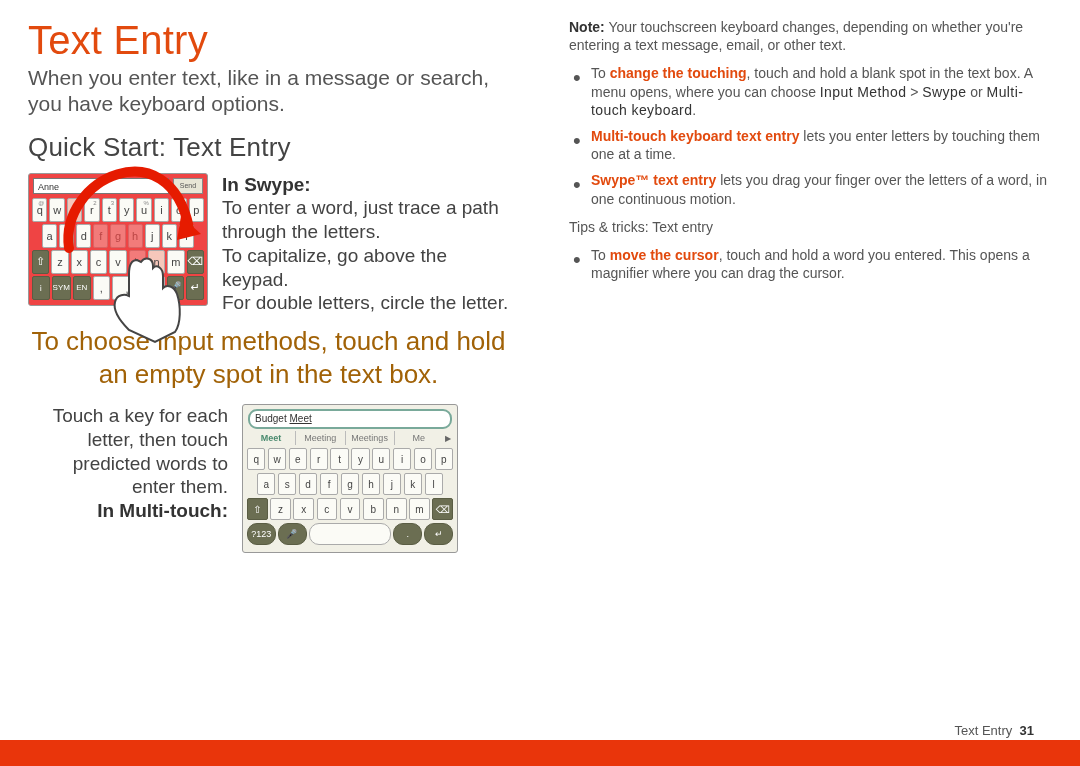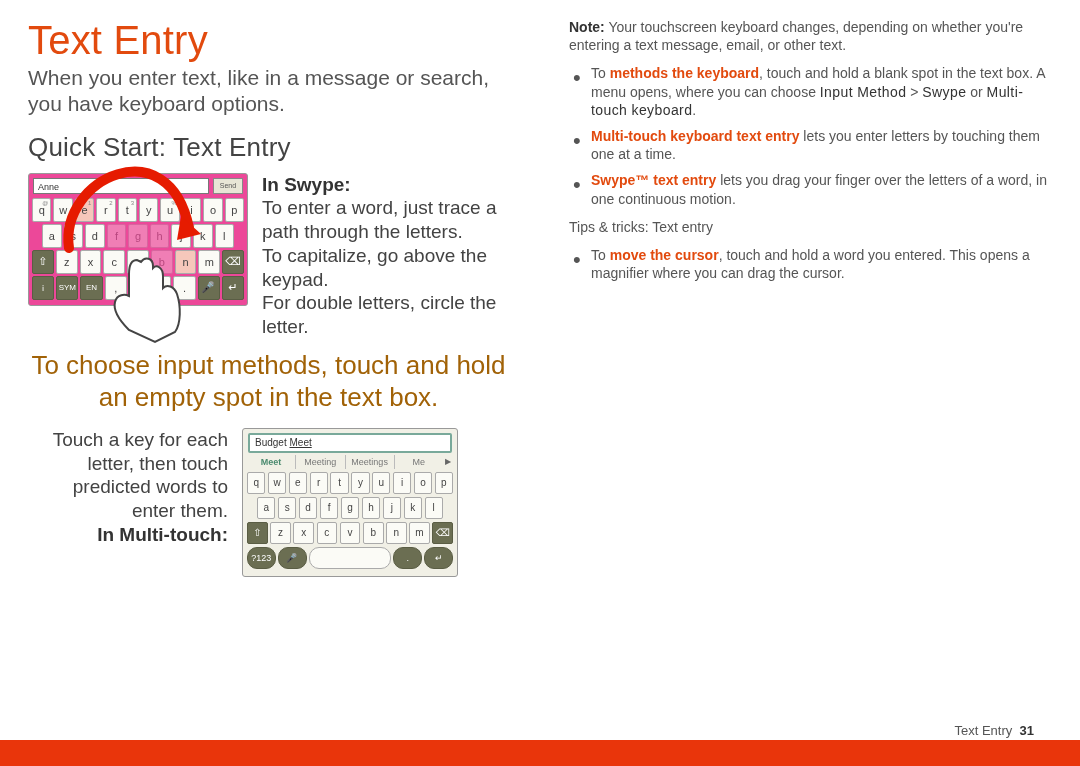--- a/index.html
+++ b/index.html
@@ -116,24 +116,24 @@
     position: absolute;
     right: 46px;
     bottom: 28px;
     font-size: 13px;
     color: #555;
   }
   .page-num .pn { font-weight: bold; color: #333; }
 
   
   .kb {
-    background: #ec4899;
+    background: #ef4444;
     border: 1px solid #999;
     border-radius: 3px;
-    width: 220px;
+    width: 180px;
     font-family: Arial, sans-serif;
     position: relative;
     overflow: visible;
   }
   .kb-top {
     display: flex;
     justify-content: space-between;
     align-items: center;
     padding: 4px 4px;
   }
@@ -198,21 +198,21 @@
   .kb2-top {
     padding: 4px 5px 2px;
   }
   .kb2-input {
     height: 20px;
     border: 2px solid #79a99a;
     background: #fff;
     font-size: 10px;
     padding: 2px 5px;
     color: #333;
-    border-radius: 2px;
+    border-radius: 9px;
   }
   .kb2-input .underline { text-decoration: underline; }
   .kb2-sugg {
     display: flex;
     align-items: center;
     padding: 0 4px 3px;
     gap: 0;
   }
   .sugg {
     flex: 1;
@@ -376,21 +376,21 @@
       </div>
     </div>
   </div>
 
   <div class="column col-right rcol">
     <p>
       <span class="note-label">Note:</span><span> Your touchscreen keyboard changes, depending on whether you're entering a text message, email, or other text.</span>
     </p>
     <ul>
       <li>
-        <span>To </span><span class="bold-o">methods the keyboard</span><span>, touch and hold a blank spot in the text box. A menu opens, where you can choose </span><span class="bold-g">Input Method</span><span> &gt; </span><span class="bold-g">Swype</span><span> or </span><span class="bold-g">Multi-touch keyboard</span><span>.</span>
+        <span>To </span><span class="bold-o">change the touching</span><span>, touch and hold a blank spot in the text box. A menu opens, where you can choose </span><span class="bold-g">Input Method</span><span> &gt; </span><span class="bold-g">Swype</span><span> or </span><span class="bold-g">Multi-touch keyboard</span><span>.</span>
       </li>
       <li>
         <span class="bold-o">Multi-touch keyboard text entry</span><span> lets you enter letters by touching them one at a time.</span>
       </li>
       <li>
         <span class="bold-o">Swype™ text entry</span><span> lets you drag your finger over the letters of a word, in one continuous motion.</span>
       </li>
     </ul>
     <p class="tips-head">Tips &amp; tricks: Text entry</p>
     <ul>

